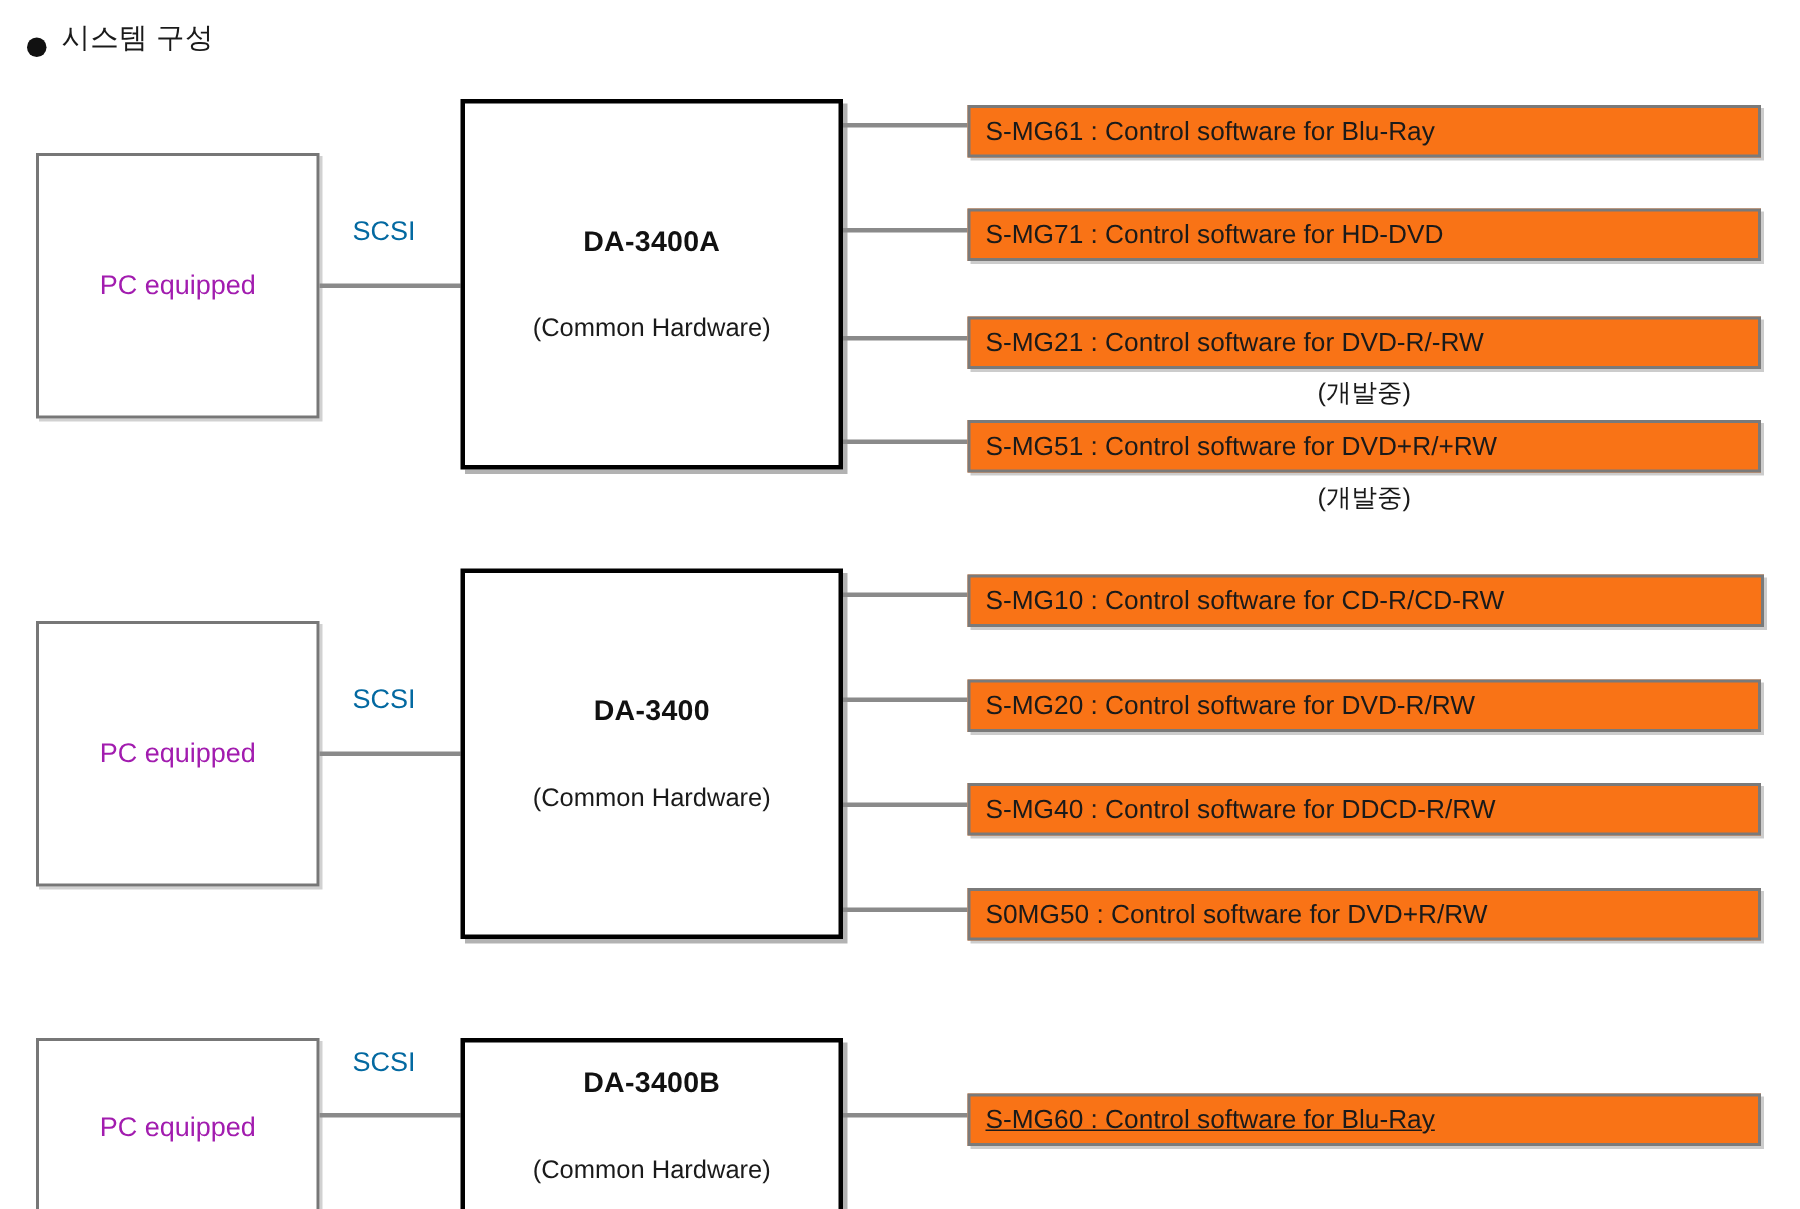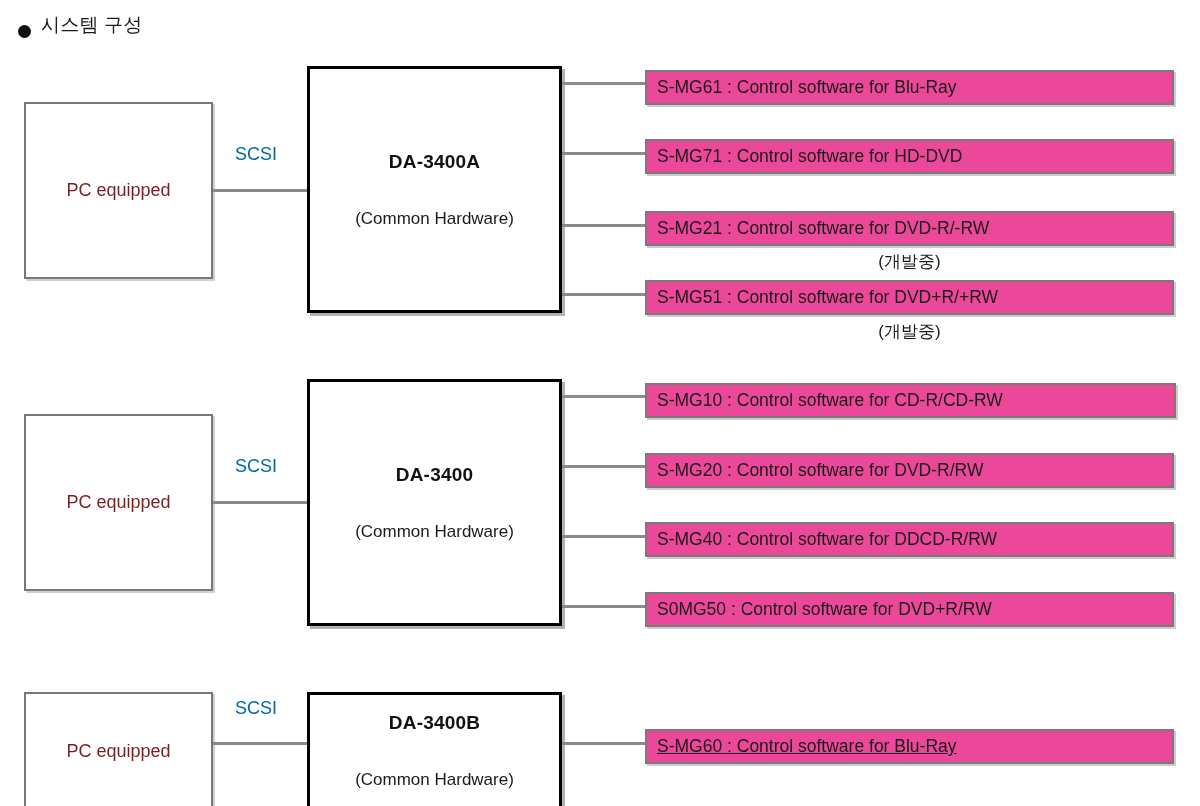--- a/index.html
+++ b/index.html
@@ -49,21 +49,21 @@
   
   .pc-box {
     position: absolute;
     box-sizing: border-box;
     border: 2px solid #777777;
     background: #ffffff;
     display: flex;
     align-items: center;
     justify-content: center;
     font-size: 18px;
-    color: #7f1d1d;
+    color: #a21caf;
     box-shadow: 2px 2px 0 rgba(0,0,0,0.18);
   }
 
   .hw-box {
     position: absolute;
     box-sizing: border-box;
     border: 3px solid #000000;
     background: #ffffff;
     display: flex;
     flex-direction: column;
@@ -82,21 +82,21 @@
     font-size: 17px;
     font-weight: normal;
     color: #1a1a1a;
     margin-top: 28px;
   }
 
   .sw-box {
     position: absolute;
     box-sizing: border-box;
     border: 2px solid #7a7a7a;
-    background: #ec4899;
+    background: #f97316;
     display: flex;
     align-items: center;
     font-size: 17.5px;
     color: #1a1a1a;
     padding-left: 10px;
     white-space: nowrap;
     box-shadow: 2px 2px 0 rgba(0,0,0,0.20);
   }
 
   

